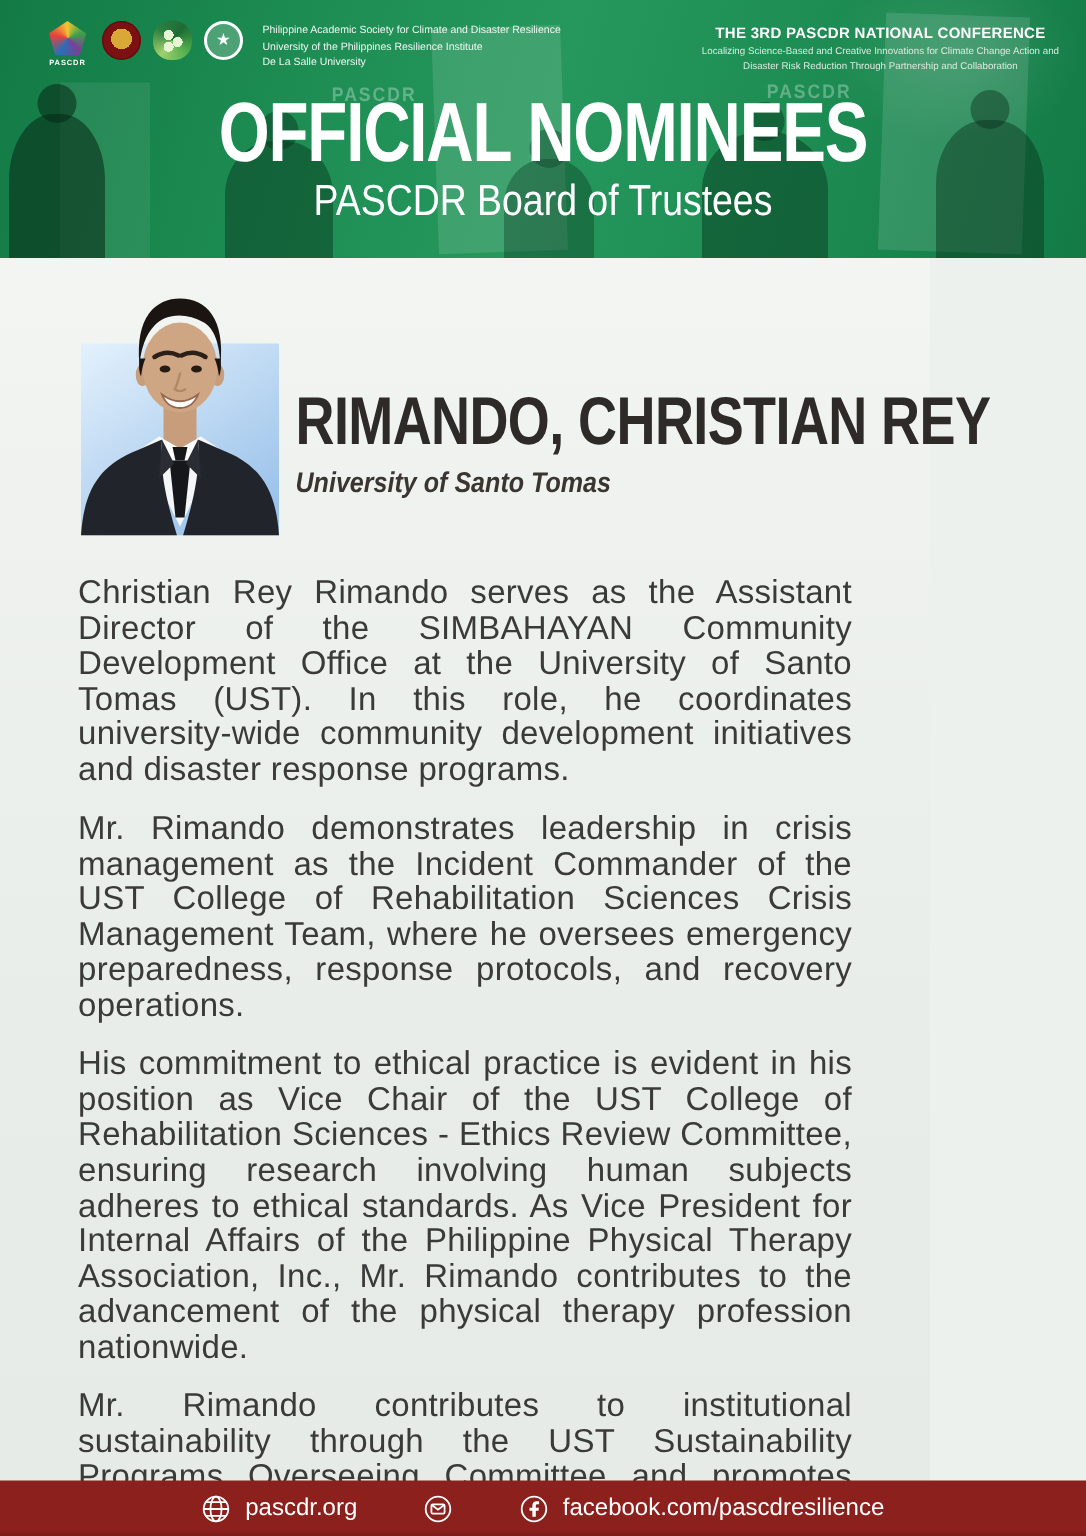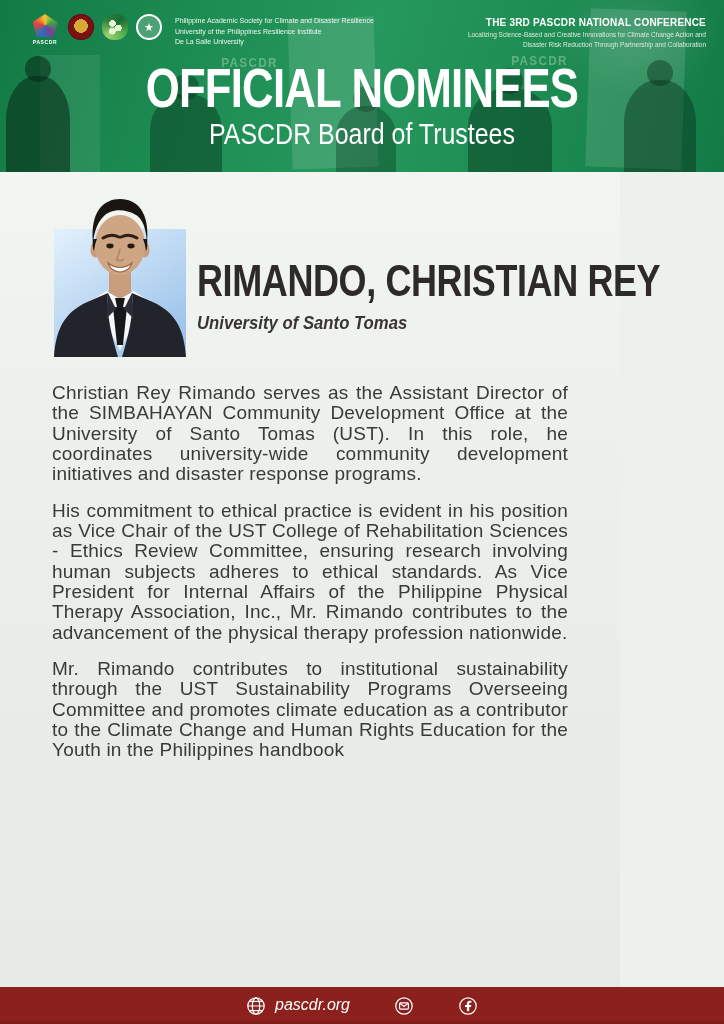--- a/index.html
+++ b/index.html
@@ -45,21 +45,21 @@
     box-shadow:0 0 0 1px rgba(90,10,12,0.6) inset; }
   .logo.upri { border-radius:46%;
     background:
       radial-gradient(3.4px 3.4px at 40% 36%, #e6f5d4 97%, transparent),
       radial-gradient(3.4px 3.4px at 63% 54%, #e6f5d4 97%, transparent),
       radial-gradient(3.4px 3.4px at 40% 66%, #e6f5d4 97%, transparent),
       conic-gradient(from 40deg, #1c6b35, #55b04f, #9ed06c, #2e8040, #1c6b35); }
   .logo.dlsu { border:2px solid #ffffff; background:rgba(255,255,255,0.22); color:#ffffff;
     display:flex; align-items:center; justify-content:center; font-size:11px; line-height:1; }
   .org-text { font-size:7px; line-height:1.5; color:#eef6f1; padding-top:2px; }
-  .conf-text { margin-left:auto; text-align:right; color:#ffffff; padding-top:3px; }
+  .conf-text { margin-left:auto; text-align:center; color:#ffffff; padding-top:3px; }
   .conf-title { font-size:10px; font-weight:bold; letter-spacing:0.2px; }
   .conf-sub { font-size:6.5px; color:#d9eadf; line-height:1.55; margin-top:2px; }
 
   .header-title { position:absolute; top:60px; left:0; width:100%; text-align:center;
     color:#ffffff; font-weight:bold; font-size:56px; line-height:1; transform:scaleX(0.78);
     letter-spacing:-1px; }
   .header-subtitle { position:absolute; top:119px; left:0; width:100%; text-align:center;
     color:#ffffff; font-size:29px; line-height:1.1; transform:scaleX(0.86); }
 
   
@@ -69,28 +69,28 @@
   .photo { position:absolute; left:54px; top:17px; width:132px; height:168px; }
   .photo svg { display:block; }
 
   .name-block { position:absolute; left:197px; top:86px; }
   .nominee-name { font-size:45px; font-weight:bold; color:#2d2a28; line-height:1;
     transform:scaleX(0.80); transform-origin:left; white-space:nowrap; letter-spacing:-0.5px; }
   .nominee-affiliation { font-style:italic; font-weight:bold; font-size:19px; color:#3a3531;
     transform:scaleX(0.88); transform-origin:left; margin-top:9px; white-space:nowrap; }
 
   .bio { position:absolute; left:52px; right:52px; top:211px; }
-  .bio p { font-size:19px; line-height:1.07; letter-spacing:0.2px; text-align:justify;
+  .bio p { font-size:22px; line-height:1.07; letter-spacing:0.2px; text-align:justify;
     color:#3a3a3a; margin-bottom:16px; }
 
   
   .footer { position:absolute; bottom:0; left:0; width:724px; height:37px;
     background:linear-gradient(180deg, #8b201d 0 90%, #7a1b18 100%);
     display:flex; align-items:center; justify-content:center; gap:44px; }
-  .f-item { display:flex; align-items:flex-start; gap:9px; color:#ffffff; font-size:16px;font-style:italic; }
+  .f-item { display:flex; align-items:center; gap:9px; color:#ffffff; font-size:16px; }
   .f-item svg { display:block; }
 </style>
 </head>
 <body>
 
 <div class="page">
 
   <div class="header">
     <div class="panel p1"></div>
     <div class="panel p2"></div>
@@ -179,20 +179,21 @@
       </svg>
     </div>
 
     <div class="name-block">
       <div class="nominee-name">RIMANDO, CHRISTIAN REY</div>
       <div class="nominee-affiliation">University of Santo Tomas</div>
     </div>
 
     <div class="bio">
       <p>Christian Rey Rimando serves as the Assistant Director of the SIMBAHAYAN Community Development Office at the University of Santo Tomas (UST). In this role, he coordinates university-wide community development initiatives and disaster response programs.</p>
+      <p>Mr. Rimando demonstrates leadership in crisis management as the Incident Commander of the UST College of Rehabilitation Sciences Crisis Management Team, where he oversees emergency preparedness, response protocols, and recovery operations.</p>
       <p>His commitment to ethical practice is evident in his position as Vice Chair of the UST College of Rehabilitation Sciences - Ethics Review Committee, ensuring research involving human subjects adheres to ethical standards. As Vice President for Internal Affairs of the Philippine Physical Therapy Association, Inc., Mr. Rimando contributes to the advancement of the physical therapy profession nationwide.</p>
       <p>Mr. Rimando contributes to institutional sustainability through the UST Sustainability Programs Overseeing Committee and promotes climate education as a contributor to the Climate Change and Human Rights Education for the Youth in the Philippines handbook</p>
     </div>
   </div>
 
   <div class="footer">
     <div class="f-item">
       <svg width="20" height="20" viewBox="0 0 20 20" fill="none" stroke="#ffffff" stroke-width="1.2">
         <circle cx="10" cy="10" r="8.2"></circle>
         <ellipse cx="10" cy="10" rx="3.7" ry="8.2"></ellipse>
@@ -205,16 +206,17 @@
         <circle cx="10" cy="10" r="8.2"></circle>
         <rect x="5.6" y="6.9" width="8.8" height="6.2" rx="1"></rect>
         <path d="M5.9,7.3 L10,10.4 L14.1,7.3"></path>
       </svg>
     </div>
     <div class="f-item">
       <svg width="20" height="20" viewBox="0 0 20 20">
         <circle cx="10" cy="10" r="8.2" fill="none" stroke="#ffffff" stroke-width="1.2"></circle>
         <path d="M11.2,15.2 v-4.1 h1.8 l0.3,-2 h-2.1 v-1.3 c0,-0.6 0.3,-1 1.1,-1 h1.1 V4.9 c-0.4,-0.05 -1,-0.1 -1.6,-0.1 c-1.7,0 -2.9,1 -2.9,2.9 v1.4 H7 v2 h1.9 v4.1 Z" fill="#ffffff"></path>
       </svg>
+      <span>facebook.com/pascdresilience</span>
     </div>
   </div>
 
 </div>
 
 </body></html>

